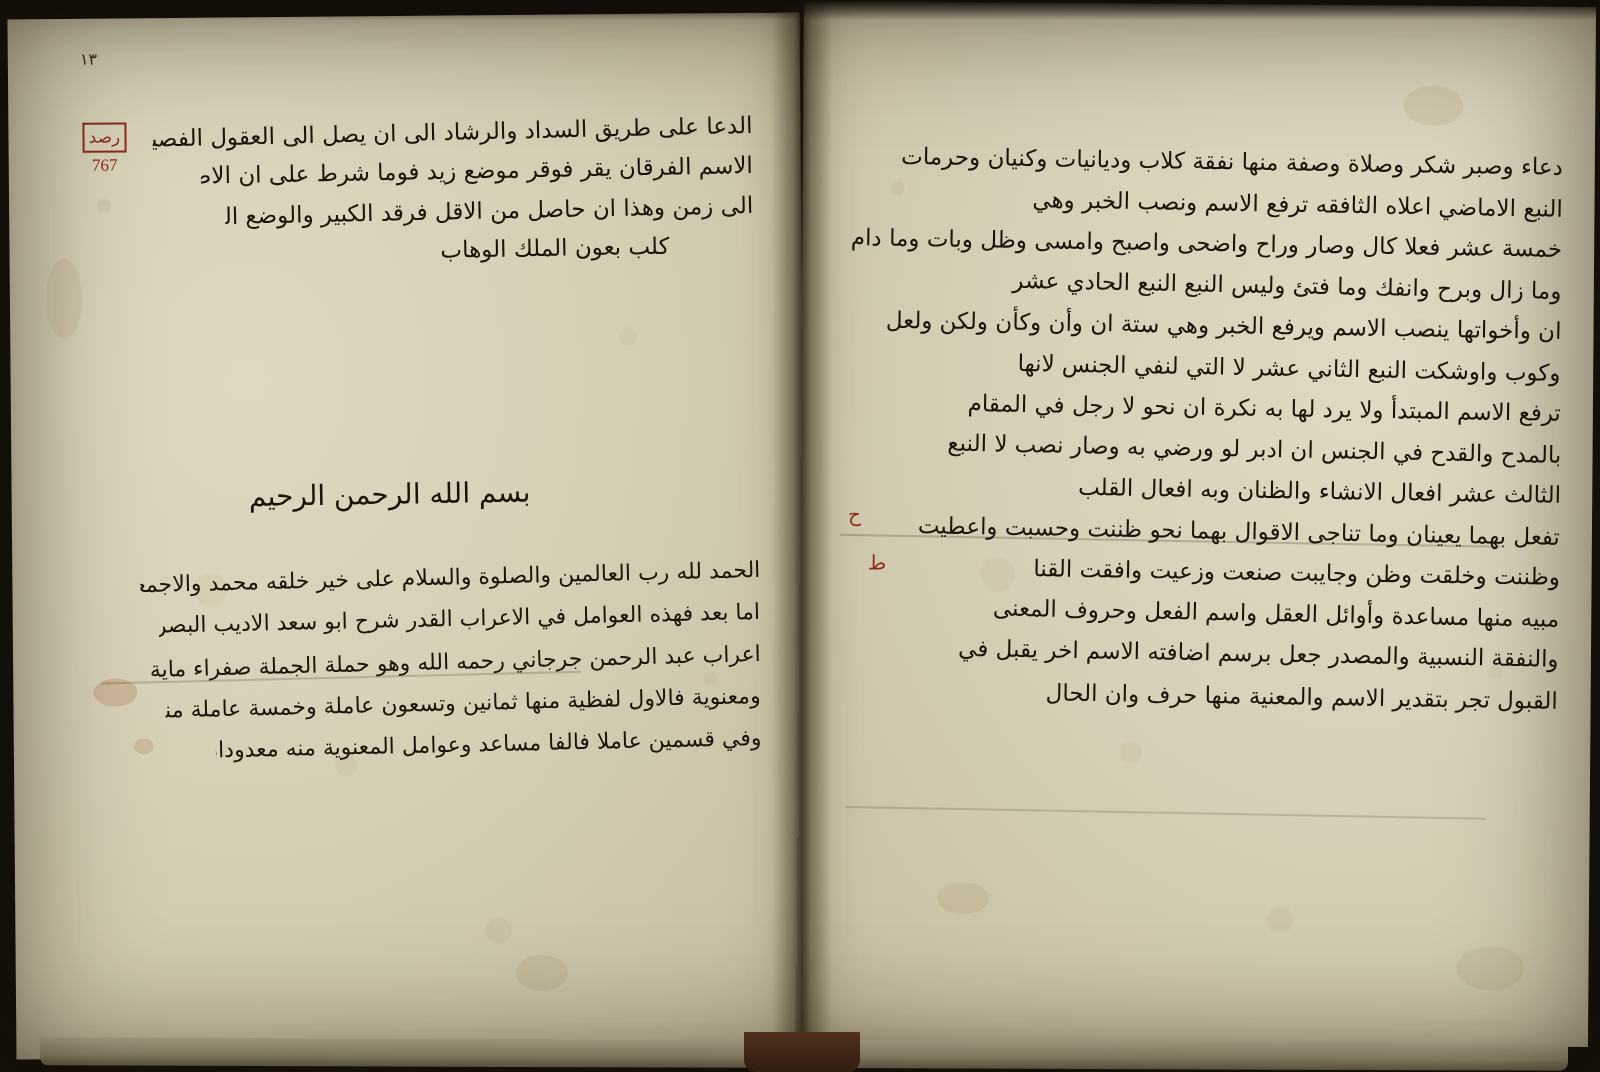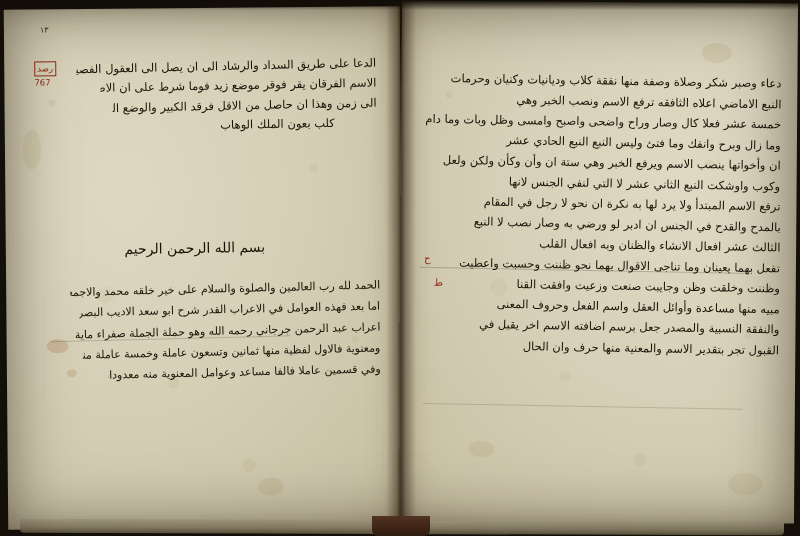--- a/index.html
+++ b/index.html
@@ -178,25 +178,26 @@
     line-height: 21px;
     color: #1a1206;
   }
 
   
   #seal {
     position: absolute;
     right: 330px;
     top: 52px;
     width: 36px;
-    text-align: left;
+    text-align: center;
     color: #8d2c18;
     font-size: 8.5px;
     line-height: 11px;
     direction: rtl;
+    font-family: Liberation Serif, serif;
   }
   #seal .seal-box {
     border: 1px solid #8d2c18;
     padding: 1px 2px;
     display: inline-block;
     margin-bottom: 1px;
   }
 
   
   #folio {

